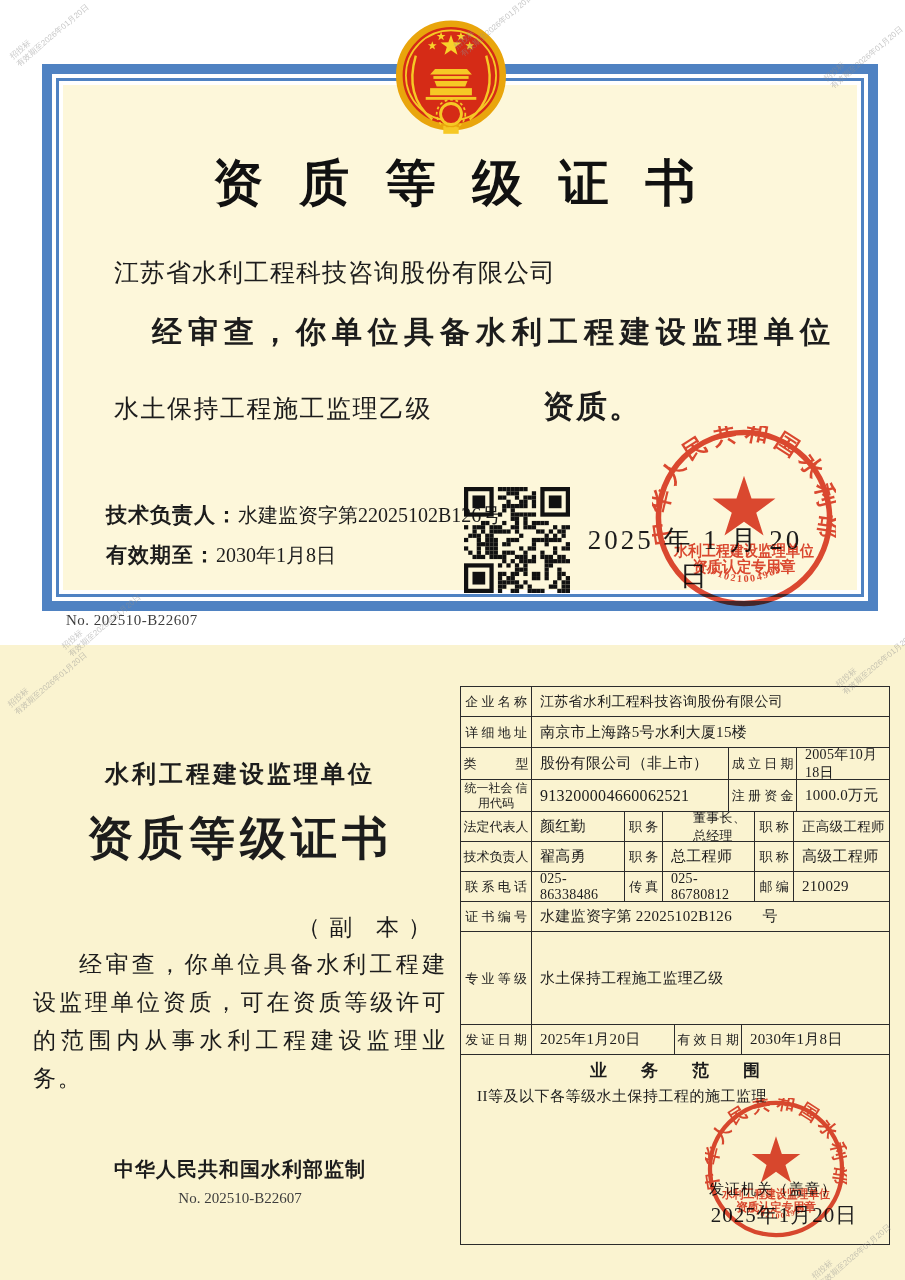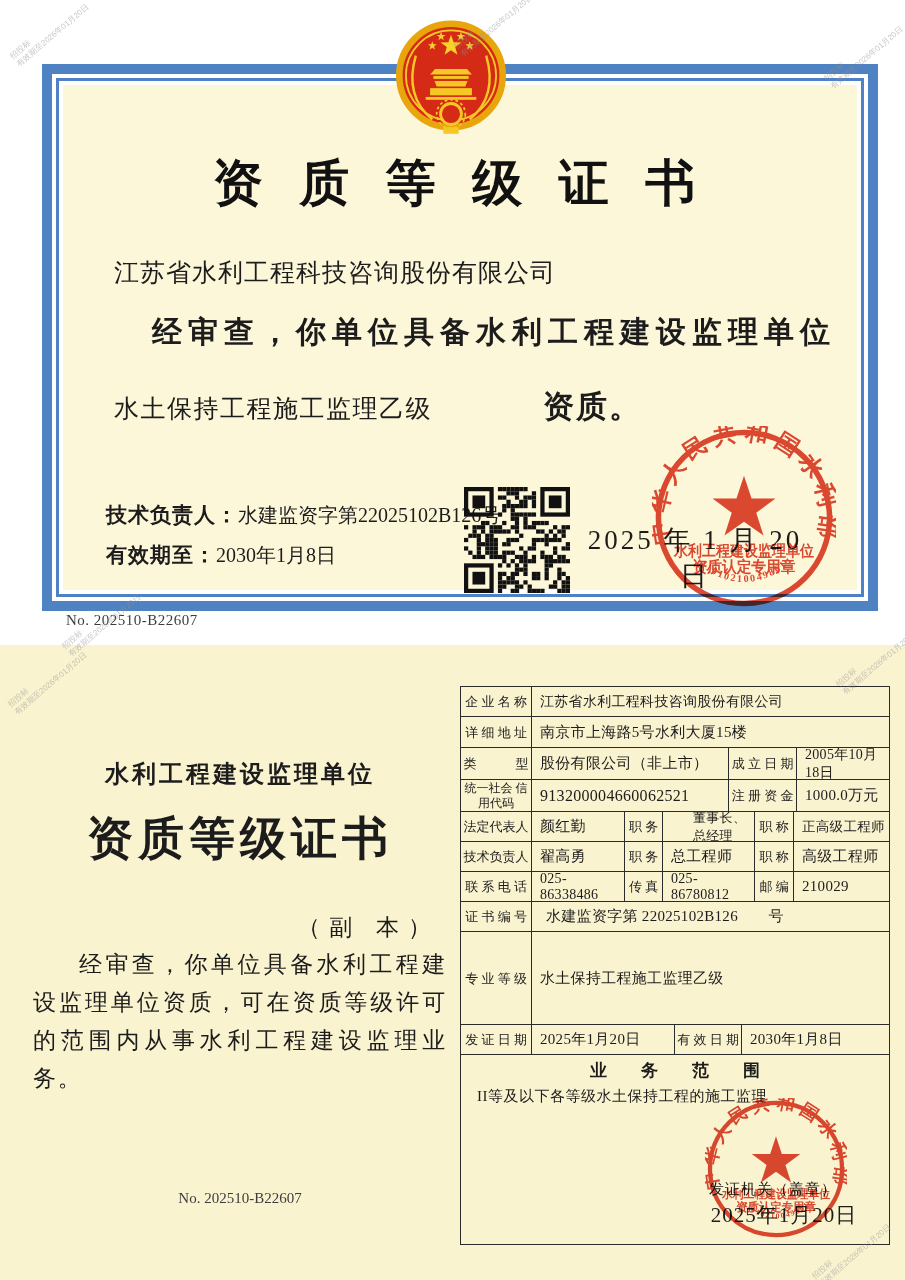--- a/index.html
+++ b/index.html
@@ -356,20 +356,21 @@
   </svg>
 
   <div class="abs p1-no">No. 202510-B22607</div>
 
   <div class="abs p2-bg"></div>
 
   <div class="abs p2-sub">水利工程建设监理单位</div>
   <div class="abs p2-title">资质等级证书</div>
   <div class="abs p2-copy">（副  本）</div>
   <div class="abs p2-para">经审查，你单位具备水利工程建设监理单位资质，可在资质等级许可的范围内从事水利工程建设监理业务。</div>
+  <div class="abs p2-issuer">中华人民共和国水利部监制</div>
   <div class="abs p2-no">No. 202510-B22607</div>
 
   <div class="abs tbl">
     <div class="tr" style="height:29px;">
       <div class="td lab" style="width:70px;">企 业 名 称</div>
       <div class="td val" style="flex:1;font-size:14px;">江苏省水利工程科技咨询股份有限公司</div>
     </div>
     <div class="tr" style="height:31px;">
       <div class="td lab" style="width:70px;">详 细 地 址</div>
       <div class="td val" style="flex:1;">南京市上海路5号水利大厦15楼</div>
@@ -405,21 +406,21 @@
     <div class="tr" style="height:30px;">
       <div class="td lab" style="width:70px;">联 系 电 话</div>
       <div class="td val" style="width:93px;font-size:14px;">025-86338486</div>
       <div class="td lab" style="width:38px;">传 真</div>
       <div class="td val" style="width:92px;font-size:14px;">025-86780812</div>
       <div class="td lab" style="width:39px;">邮 编</div>
       <div class="td val" style="flex:1;">210029</div>
     </div>
     <div class="tr" style="height:30px;">
       <div class="td lab" style="width:70px;">证 书 编 号</div>
-      <div class="td val" style="flex:1;padding-left:14px;">水建监资字第 22025102B126　　号</div>
+      <div class="td val" style="flex:1;padding-left:8px;">水建监资字第 22025102B126　　号</div>
     </div>
     <div class="tr" style="height:93px;">
       <div class="td lab" style="width:70px;">专 业 等 级</div>
       <div class="td val" style="flex:1;">水土保持工程施工监理乙级</div>
     </div>
     <div class="tr" style="height:30px;">
       <div class="td lab" style="width:70px;">发 证 日 期</div>
       <div class="td val" style="width:143px;">2025年1月20日</div>
       <div class="td lab" style="width:67px;">有 效 日 期</div>
       <div class="td val" style="flex:1;">2030年1月8日</div>

